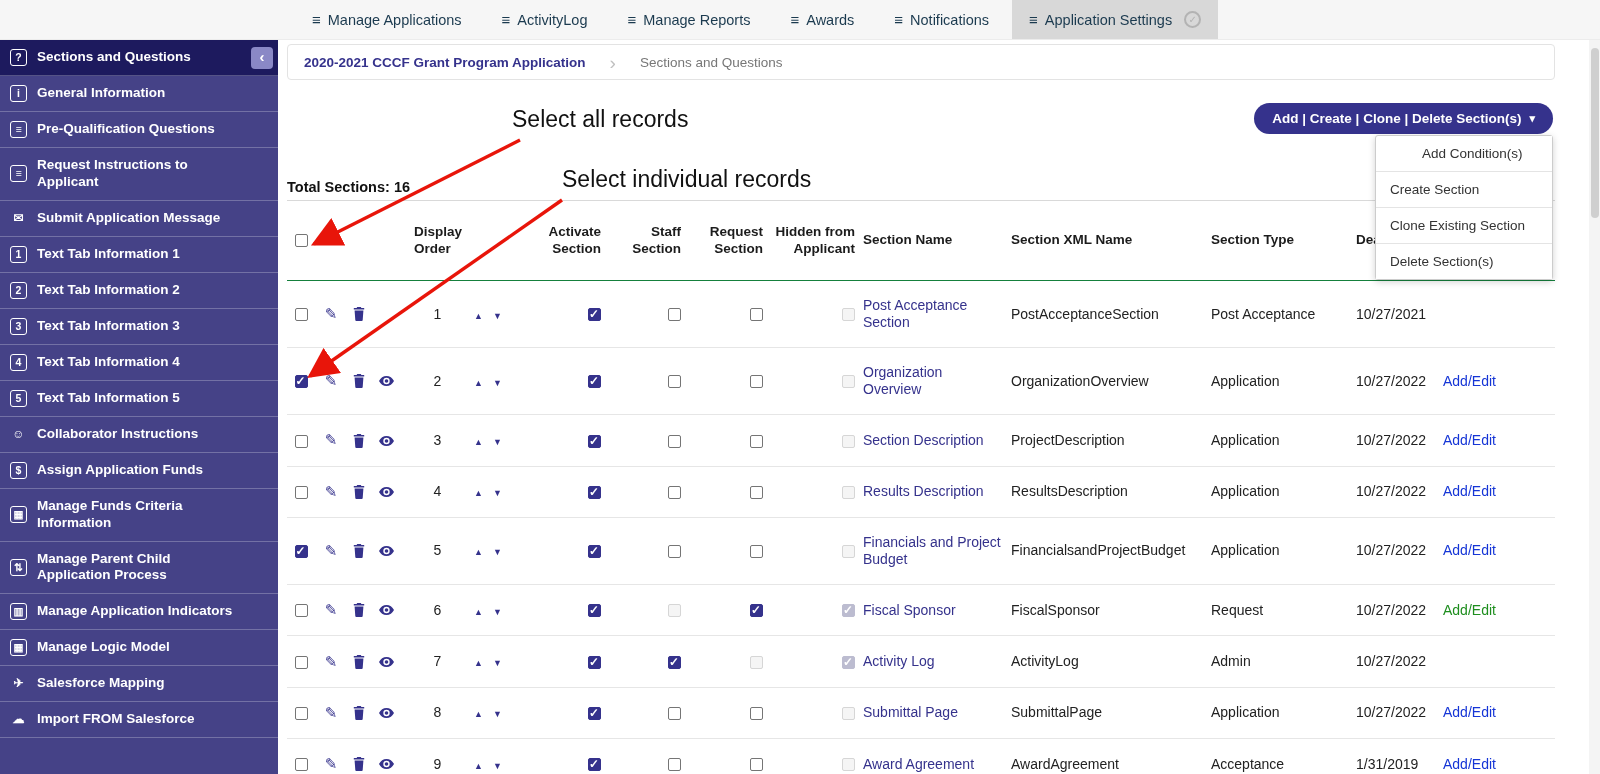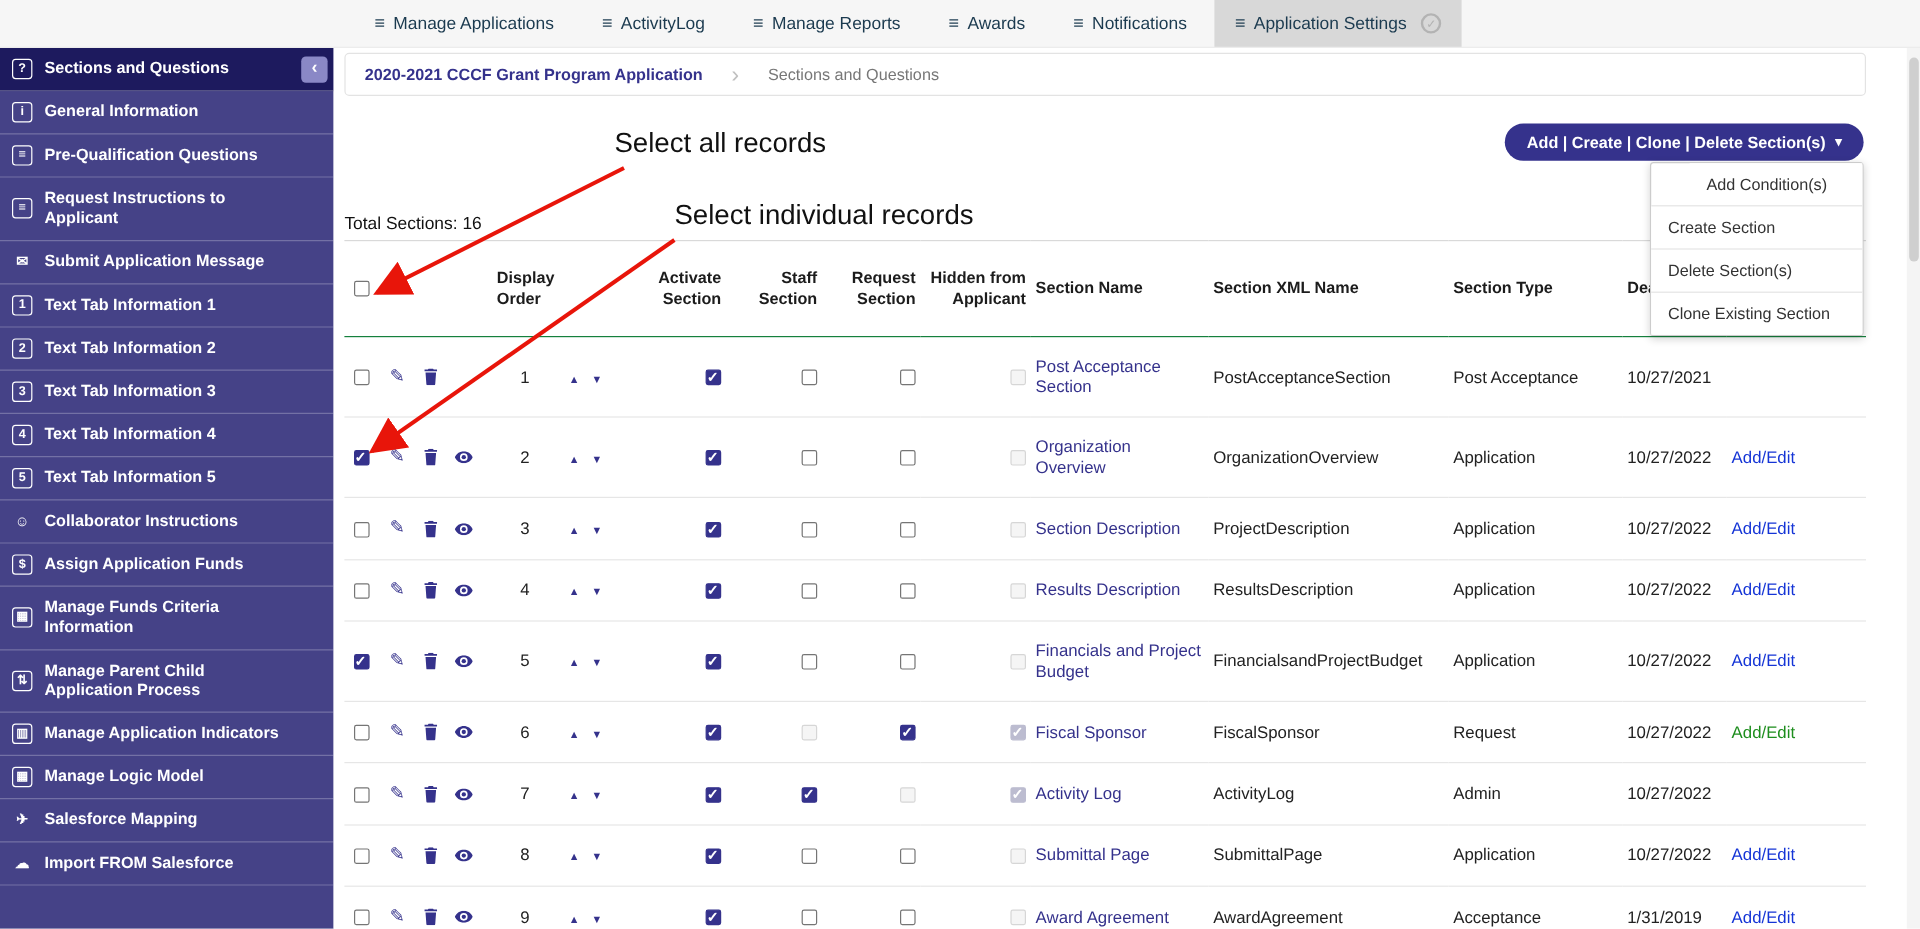--- a/index.html
+++ b/index.html
@@ -97,21 +97,21 @@
     box-shadow: 0 2px 7px rgba(0,0,0,0.18); z-index: 40;
   }
   .dd-item {
     padding: 10px 14px; font-size: 13.5px; color: #333; cursor: pointer;
     border-top: 1px solid #e4e4e4; background: #fff; white-space: nowrap;
   }
   .dd-item:first-child { border-top: none; margin-left: 32px; }
 
   .total-sections {
     position: absolute; left: 9px; top: 139px;
-    font-size: 14.5px; font-weight: normal; color: #111;
+    font-size: 14.5px; font-weight: bold; color: #111;
   }
 
   
   .table-wrap { position: absolute; left: 9px; top: 160px; width: 1268px; }
   table.sections-table { border-collapse: collapse; table-layout: fixed; width: 1268px; }
   .sections-table thead tr { border-top: 1px solid #d9d9d9; border-bottom: 1px solid #15803d; margin-top: 22px; }
   .sections-table th {
     text-align: left; vertical-align: middle;
     font-size: 13.5px; font-weight: bold; color: #1c1c1c;
     padding: 14px 4px; line-height: 1.25; height: 80px;
@@ -292,22 +292,22 @@
   </svg>
 
   <button class="add-button">
     <span>Add | Create | Clone | Delete Section(s)</span>
     <span class="caret">▾</span>
   </button>
 
   <div class="dropdown">
       <div class="dd-item">Add Condition(s)</div>
       <div class="dd-item">Create Section</div>
+      <div class="dd-item">Clone Existing Section</div>
       <div class="dd-item">Delete Section(s)</div>
-      <div class="dd-item">Clone Existing Section</div>
     </div>
 
   <div class="total-sections">Total Sections: 16</div>
 
   <div class="table-wrap">
     <table class="sections-table">
       <colgroup>
         <col style="width:28px">
           <col style="width:95px">
           <col style="width:55px">

